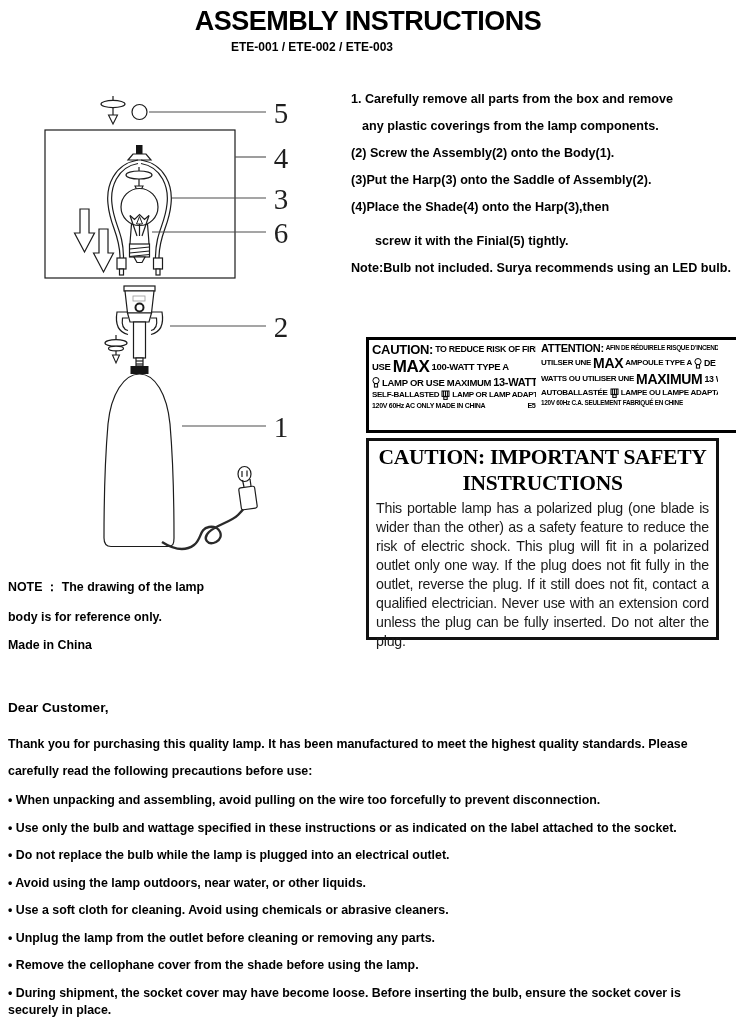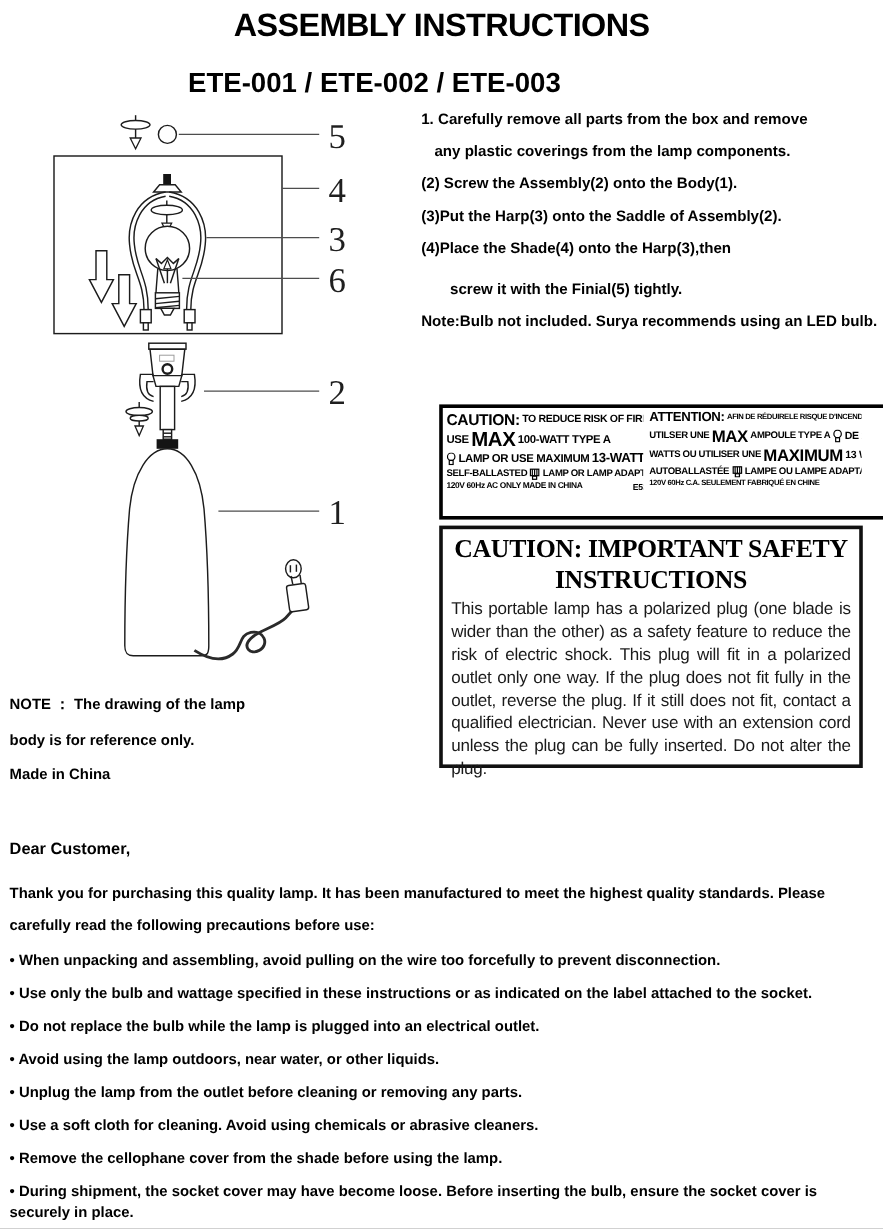--- a/index.html
+++ b/index.html
@@ -4,22 +4,22 @@
 <style>
   html,body{margin:0;padding:0;background:#888;}
   .page{
     position:relative;width:736px;height:1024px;background:#ffffff;
     font-family:"Liberation Sans",sans-serif;color:#000;overflow:hidden;
     margin:0 auto;
   }
   
   .title{position:absolute;top:6px;left:0;width:736px;text-align:center;
     font-size:27px;font-weight:bold;letter-spacing:-0.5px;}
-  .subtitle{position:absolute;top:56px;left:0;width:624px;text-align:center;
-    font-size:23px;font-weight:bold;}
+  .subtitle{position:absolute;top:40px;left:0;width:624px;text-align:center;
+    font-size:12px;font-weight:bold;}
   
   .diagram{position:absolute;left:20px;top:90px;}
   .diagram .ln{stroke:#1c1c1c;stroke-width:1.2;fill:none;}
   .diagram .lnw{stroke:#1c1c1c;stroke-width:1.2;fill:#fff;}
   .diagram .leader{stroke:#4d4d4d;stroke-width:1.1;}
   .diagram .num{font-family:"Liberation Serif",serif;font-size:29px;fill:#1f1f1f;}
   
   .steps{position:absolute;left:351px;top:92px;width:386px;}
   .step{font-size:12.6px;font-weight:bold;line-height:15px;margin-bottom:12px;}
   .step.ind1{padding-left:11px;}
@@ -267,19 +267,19 @@
     <div class="sb-body">This portable lamp has a polarized plug (one blade is wider than the other) as a safety feature to reduce the risk of electric shock. This plug will fit in a polarized outlet only one way. If the plug does not fit fully in the outlet, reverse the plug. If it still does not fit, contact a qualified electrician. Never use with an extension cord unless the plug can be fully inserted. Do not alter the plug.</div>
   </div>
 
   <div class="customer">
     <div class="greeting">Dear Customer,</div>
     <div class="intro">Thank you for purchasing this quality lamp. It has been manufactured to meet the highest quality standards. Please carefully read the following precautions before use:</div>
     <div class="bullet">• When unpacking and assembling, avoid pulling on the wire too forcefully to prevent disconnection.</div>
     <div class="bullet">• Use only the bulb and wattage specified in these instructions or as indicated on the label attached to the socket.</div>
     <div class="bullet">• Do not replace the bulb while the lamp is plugged into an electrical outlet.</div>
     <div class="bullet">• Avoid using the lamp outdoors, near water, or other liquids.</div>
+    <div class="bullet">• Use a soft cloth for cleaning. Avoid using chemicals or abrasive cleaners.</div>
     <div class="bullet">• Unplug the lamp from the outlet before cleaning or removing any parts.</div>
-    <div class="bullet">• Use a soft cloth for cleaning. Avoid using chemicals or abrasive cleaners.</div>
     <div class="bullet">• Remove the cellophane cover from the shade before using the lamp.</div>
     <div class="bullet">• During shipment, the socket cover may have become loose. Before inserting the bulb, ensure the socket cover is securely in place.</div>
   </div>
 
 </div>
 
 </body></html>

